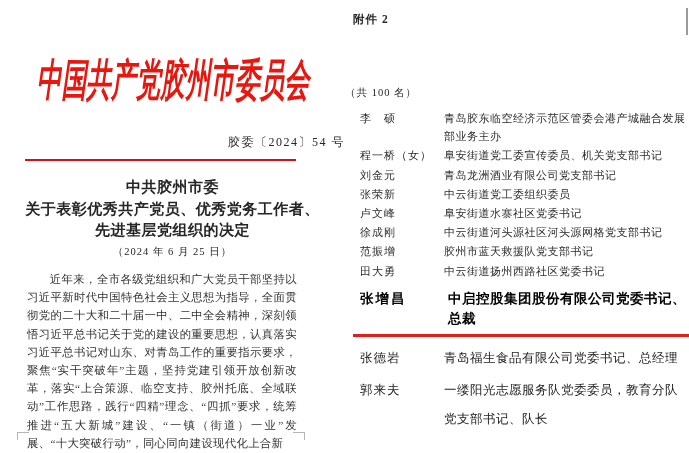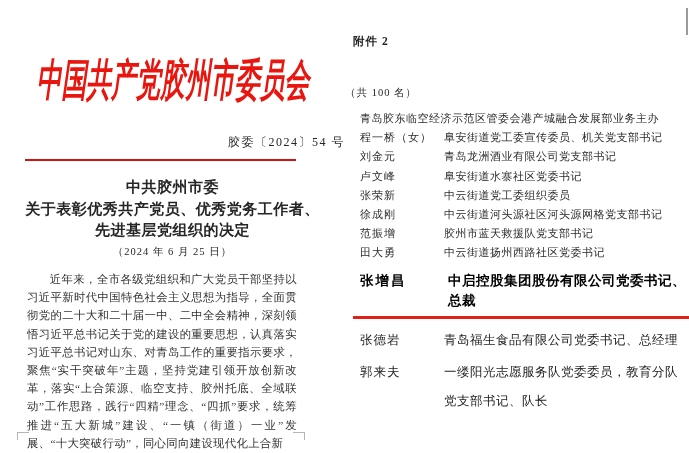--- a/index.html
+++ b/index.html
@@ -32,21 +32,21 @@
     position:absolute;top:270px;left:27px;width:270px;
     font-size:11.4px;line-height:18.2px;letter-spacing:0.3px;
     text-align:justify;text-indent:2em;color:#333333;
   }
   .corner-mark-left{position:absolute;top:432px;left:17px;width:11px;height:7px;border-top:1px solid #b5b5b5;border-left:1px solid #b5b5b5;}
   .corner-mark-right{position:absolute;top:432px;left:293px;width:11px;height:7px;border-top:1px solid #b5b5b5;border-right:1px solid #b5b5b5;}
 
   
   .right-page{position:absolute;left:345px;top:0;width:344px;height:453px;}
   .page-edge-line{position:absolute;right:1px;top:8px;width:2px;height:27px;background:#9a9a9a;}
-  .attachment{position:absolute;left:8px;top:34px;font-size:11.5px;font-weight:bold;letter-spacing:1px;}
+  .attachment{position:absolute;left:8px;top:12px;font-size:11.5px;font-weight:bold;letter-spacing:1px;}
   .list-title{position:absolute;left:0;top:57px;width:300px;text-align:center;font-size:17.5px;font-weight:bold;letter-spacing:1px;}
   .count-line{position:absolute;left:0;top:86px;width:310px;text-align:left;font-size:10.5px;letter-spacing:1px;}
   .awardee-list{position:absolute;left:15px;top:109px;width:329px;}
   .row{display:flex;font-size:11px;line-height:18.2px;margin-bottom:1px;color:#2b2b2b;}
   .row .name{width:84px;flex-shrink:0;letter-spacing:1px;}
   .row .desc{flex:1;letter-spacing:0.5px;}
   .row-highlight{
     font-size:13.5px;line-height:20px;font-weight:600;color:#000000;
     margin-top:9px;margin-bottom:7px;
     margin-left:-7px;padding-left:7px;padding-bottom:5px;
@@ -77,42 +77,43 @@
     <div class="corner-mark-right"></div>
   </div>
 
   <div class="right-page">
     <div class="page-edge-line"></div>
     <div class="attachment">附件 2</div>
     <div class="count-line">（共 100 名）</div>
     <div class="awardee-list">
 
   <div class="row">
+    <span class="name">李　硕</span>
     <span class="desc">青岛胶东临空经济示范区管委会港产城融合发展部业务主办</span>
   </div>
 
   <div class="row">
     <span class="name">程一桥（女）</span>
     <span class="desc">阜安街道党工委宣传委员、机关党支部书记</span>
   </div>
 
   <div class="row">
     <span class="name">刘金元</span>
     <span class="desc">青岛龙洲酒业有限公司党支部书记</span>
   </div>
 
 
   <div class="row">
-    <span class="name">卢文峰</span>
-    <span class="desc">阜安街道水寨社区党委书记</span>
+    <span class="name">张荣新</span>
+    <span class="desc">中云街道党工委组织委员</span>
   </div>
 
   <div class="row">
-    <span class="name">张荣新</span>
-    <span class="desc">中云街道党工委组织委员</span>
+    <span class="name">卢文峰</span>
+    <span class="desc">阜安街道水寨社区党委书记</span>
   </div>
 
   <div class="row">
     <span class="name">徐成刚</span>
     <span class="desc">中云街道河头源社区河头源网格党支部书记</span>
   </div>
 
   <div class="row">
     <span class="name">范振增</span>
     <span class="desc">胶州市蓝天救援队党支部书记</span>

